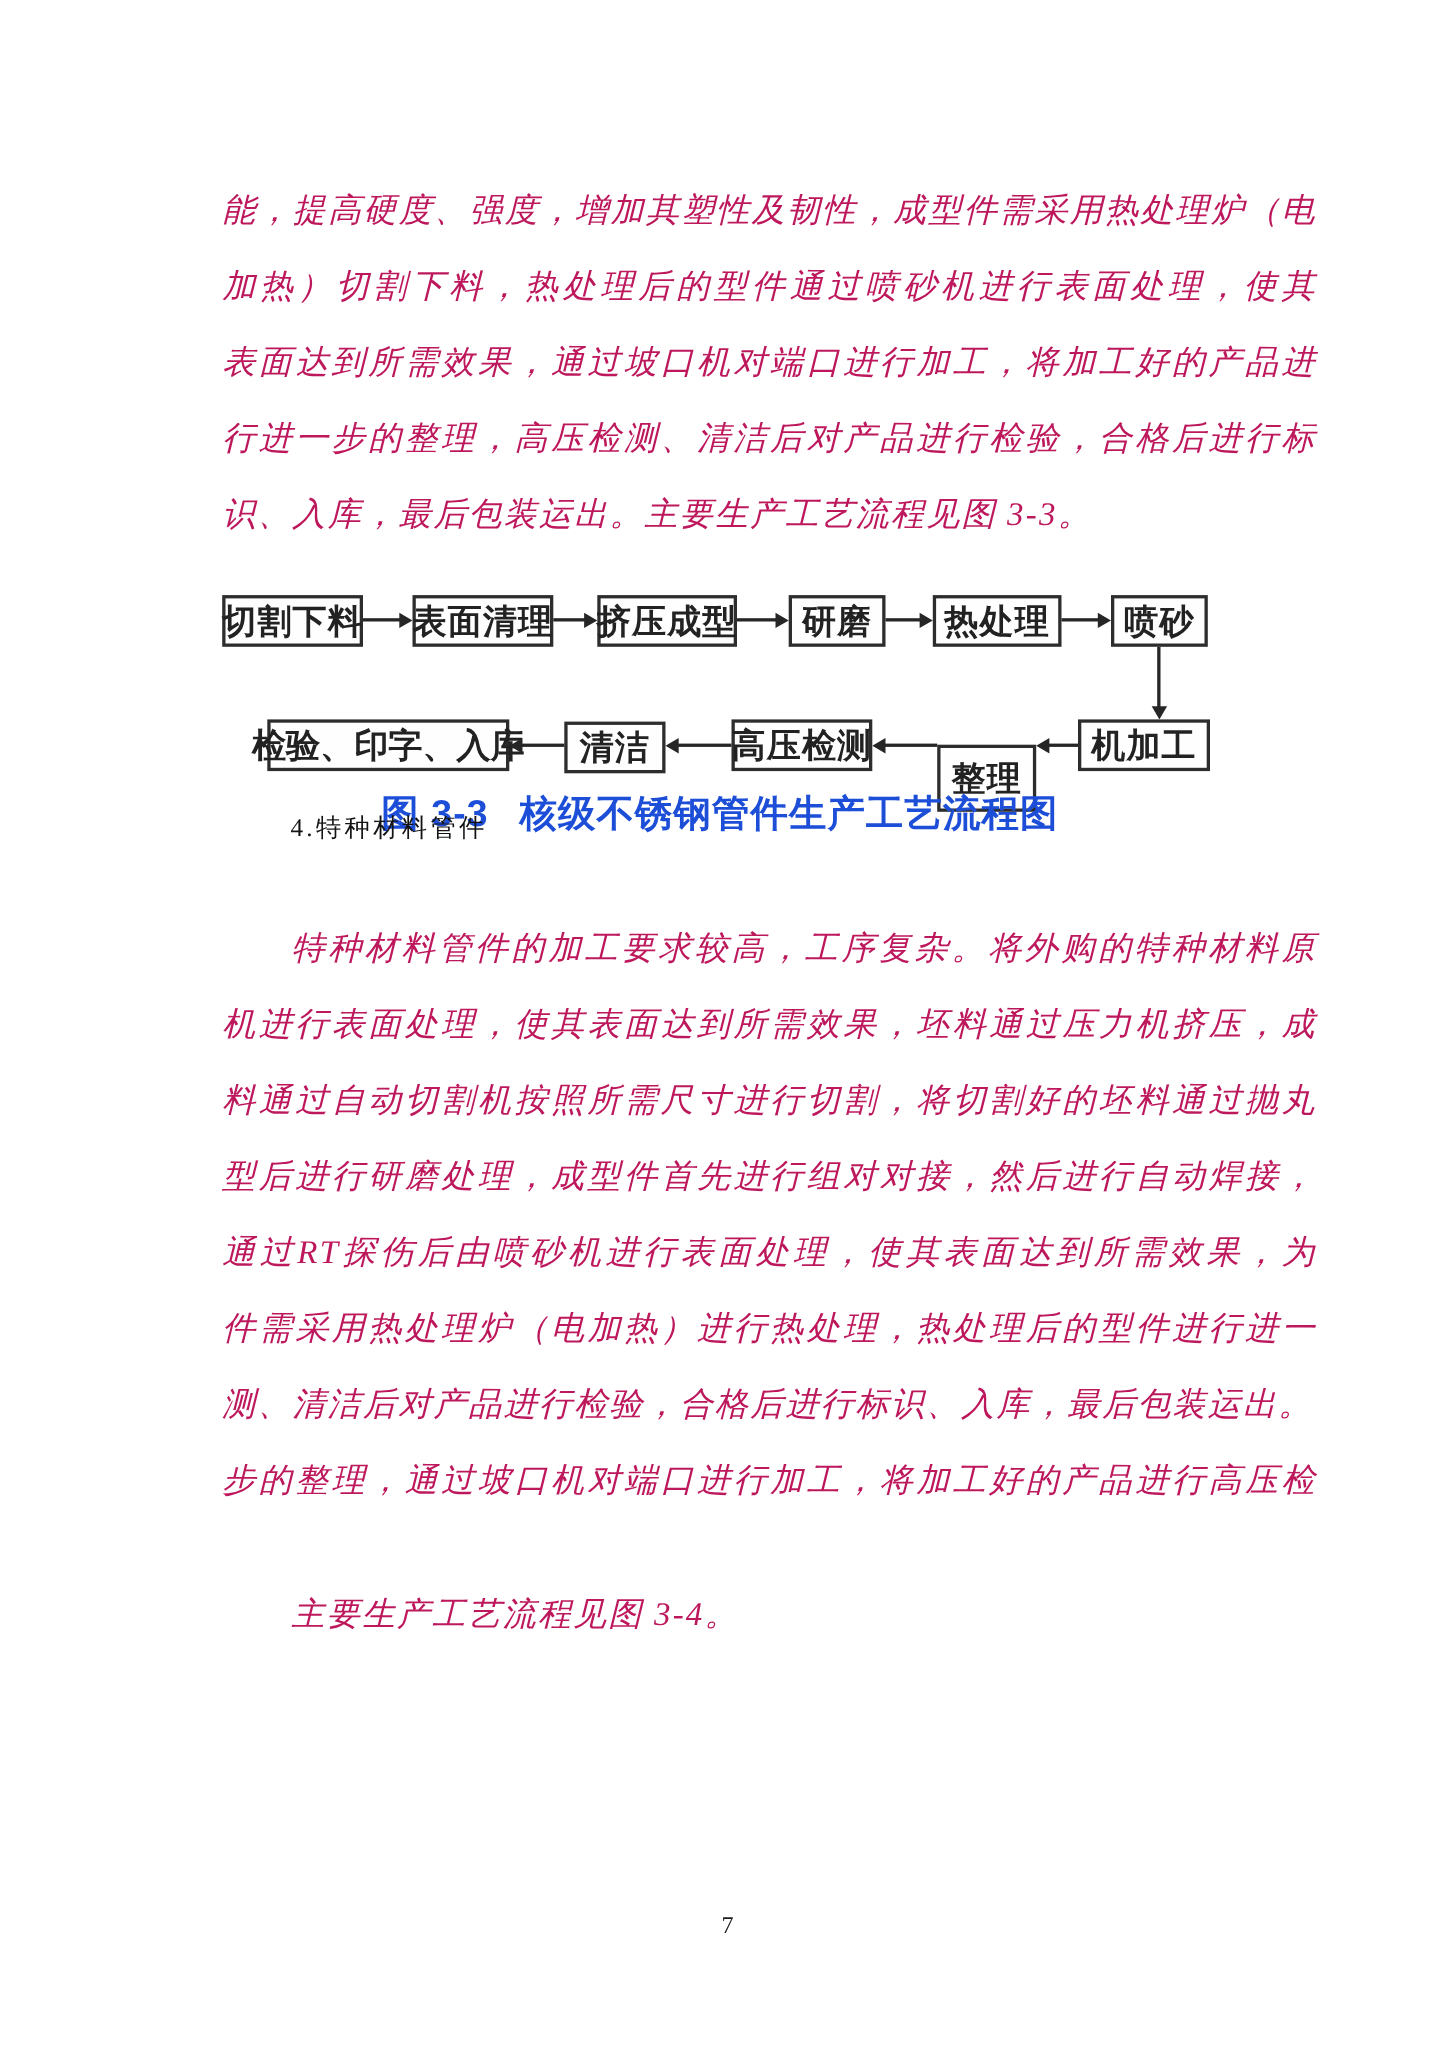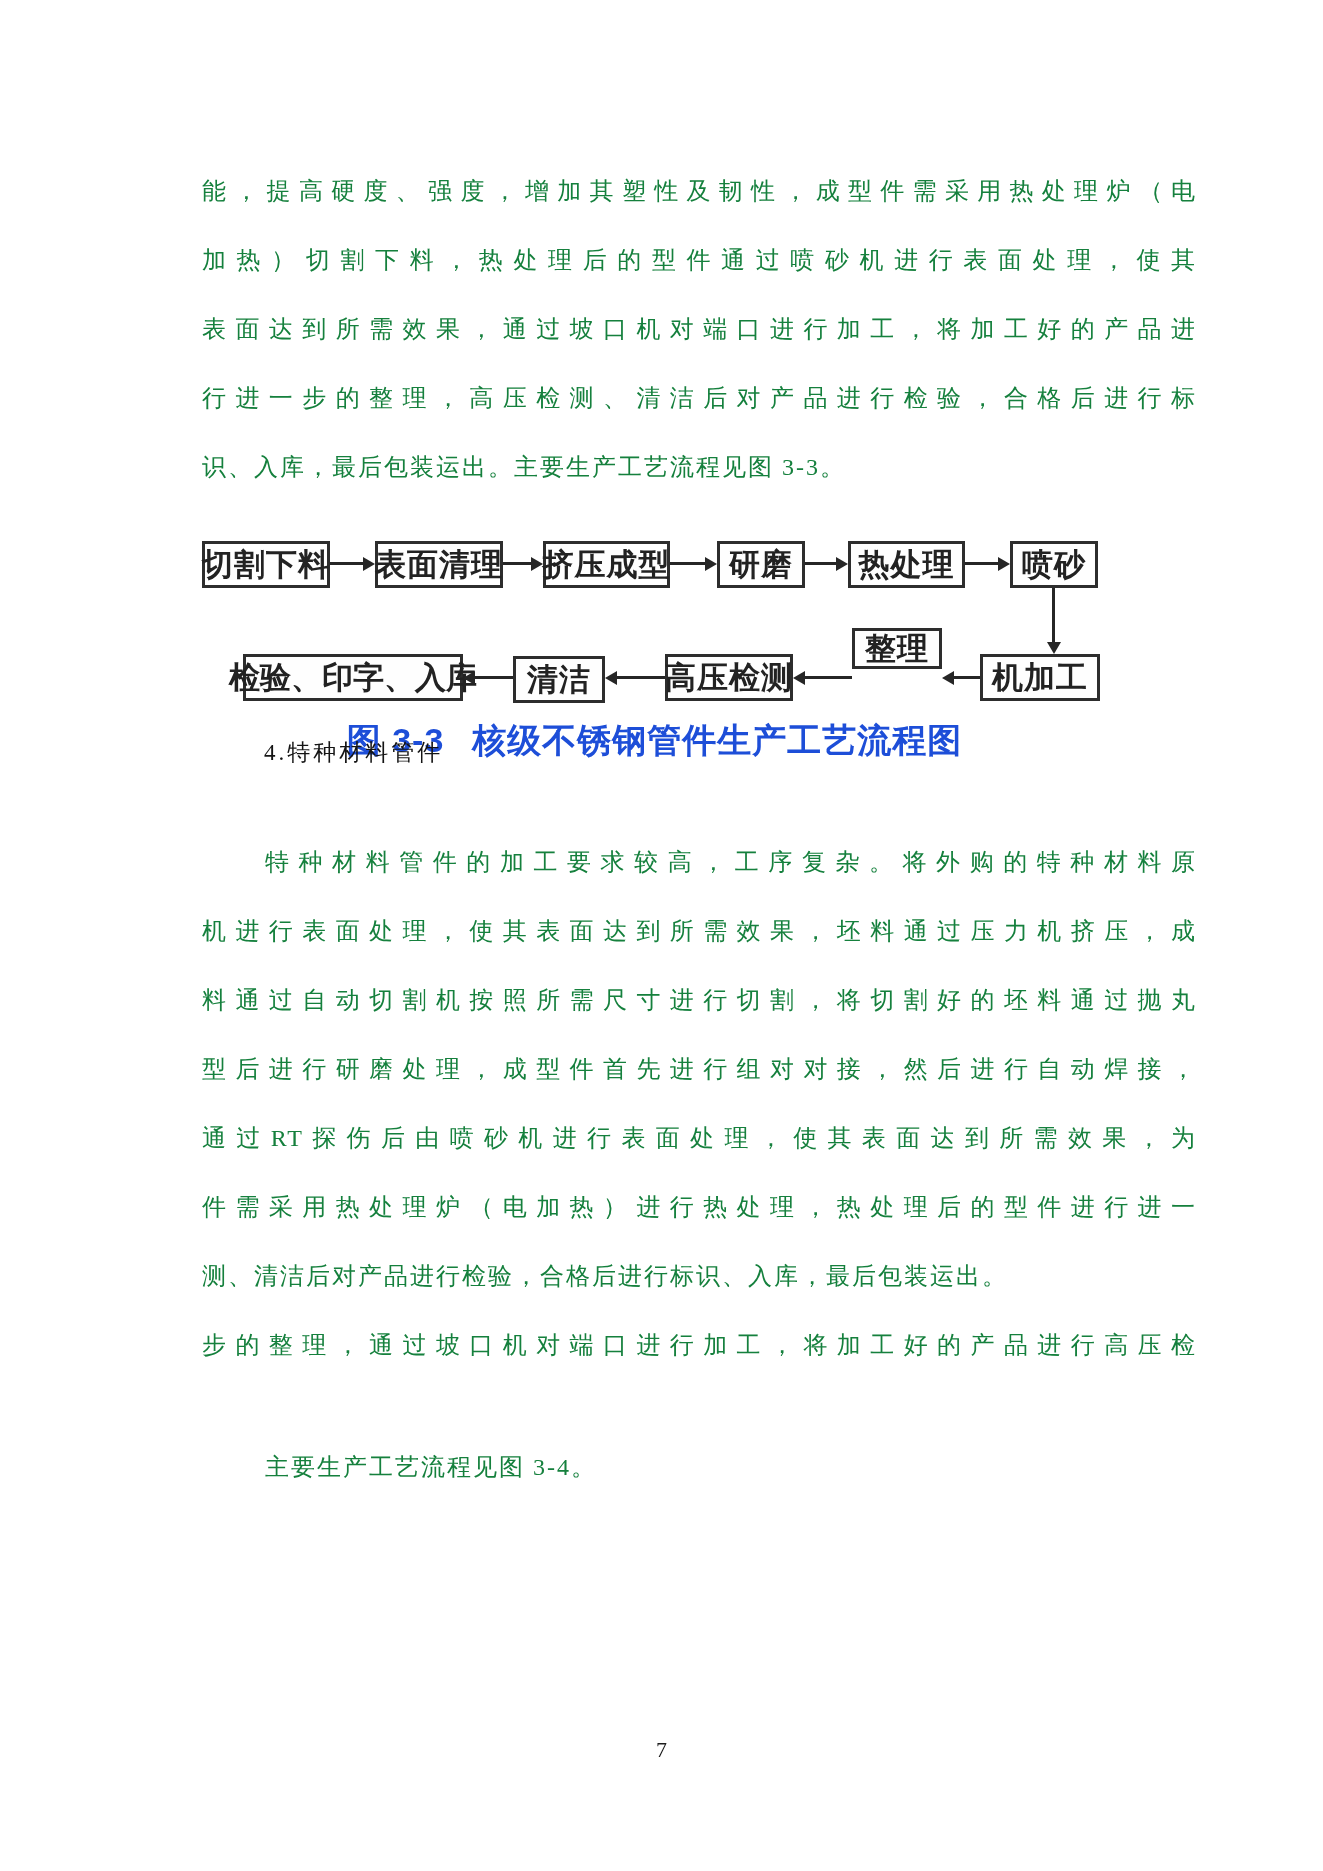--- a/index.html
+++ b/index.html
@@ -14,28 +14,29 @@
   }
   
   .para{
     position:absolute;
     left:202px;
     width:995px;
   }
   .line{
     width:995px;
     box-sizing:border-box;
-    font-size:24px;
+    font-size:30px;
     line-height:69px;
     letter-spacing:2px;
     white-space:nowrap;
     text-align:justify;
     text-align-last:justify;
     text-justify:inter-character;
-    color:#15803d;
+    color:#be185d;
+    font-style:italic;
   }
   .line.end{text-align-last:left;}
   .line.indent{padding-left:63px;}
   
   .heading{
     position:absolute;
     left:264px;top:736px;
     font-size:23px;line-height:34px;
     letter-spacing:3px;
     color:#141414;
@@ -129,21 +130,21 @@
 
     <div class="ar r" style="left:330px;top:557px;width:45px"></div>
     <div class="ar r" style="left:503px;top:557px;width:40px"></div>
     <div class="ar r" style="left:670px;top:557px;width:47px"></div>
     <div class="ar r" style="left:805px;top:557px;width:43px"></div>
     <div class="ar r" style="left:965px;top:557px;width:45px"></div>
 
     <div class="ar d" style="left:1047px;top:588px;height:66px"></div>
 
     <div class="fbox" style="left:980px;top:654px;width:120px;height:47px">机加工</div>
-    <div class="fbox" style="left:852px;top:628px;width:90px;height:41px">整理</div>
+    <div class="fbox" style="left:852px;top:677px;width:90px;height:61px">整理</div>
     <div class="fbox" style="left:665px;top:654px;width:128px;height:47px">高压检测</div>
     <div class="fbox" style="left:513px;top:656px;width:92px;height:47px">清洁</div>
     <div class="fbox tight" style="left:243px;top:654px;width:220px;height:47px">检验、印字、入库</div>
 
     <div class="ar l" style="left:942px;top:671px;width:38px"></div>
     <div class="ar l" style="left:793px;top:671px;width:59px"></div>
     <div class="ar l" style="left:605px;top:671px;width:60px"></div>
     <div class="ar l" style="left:463px;top:671px;width:50px"></div>
   </div>
 

